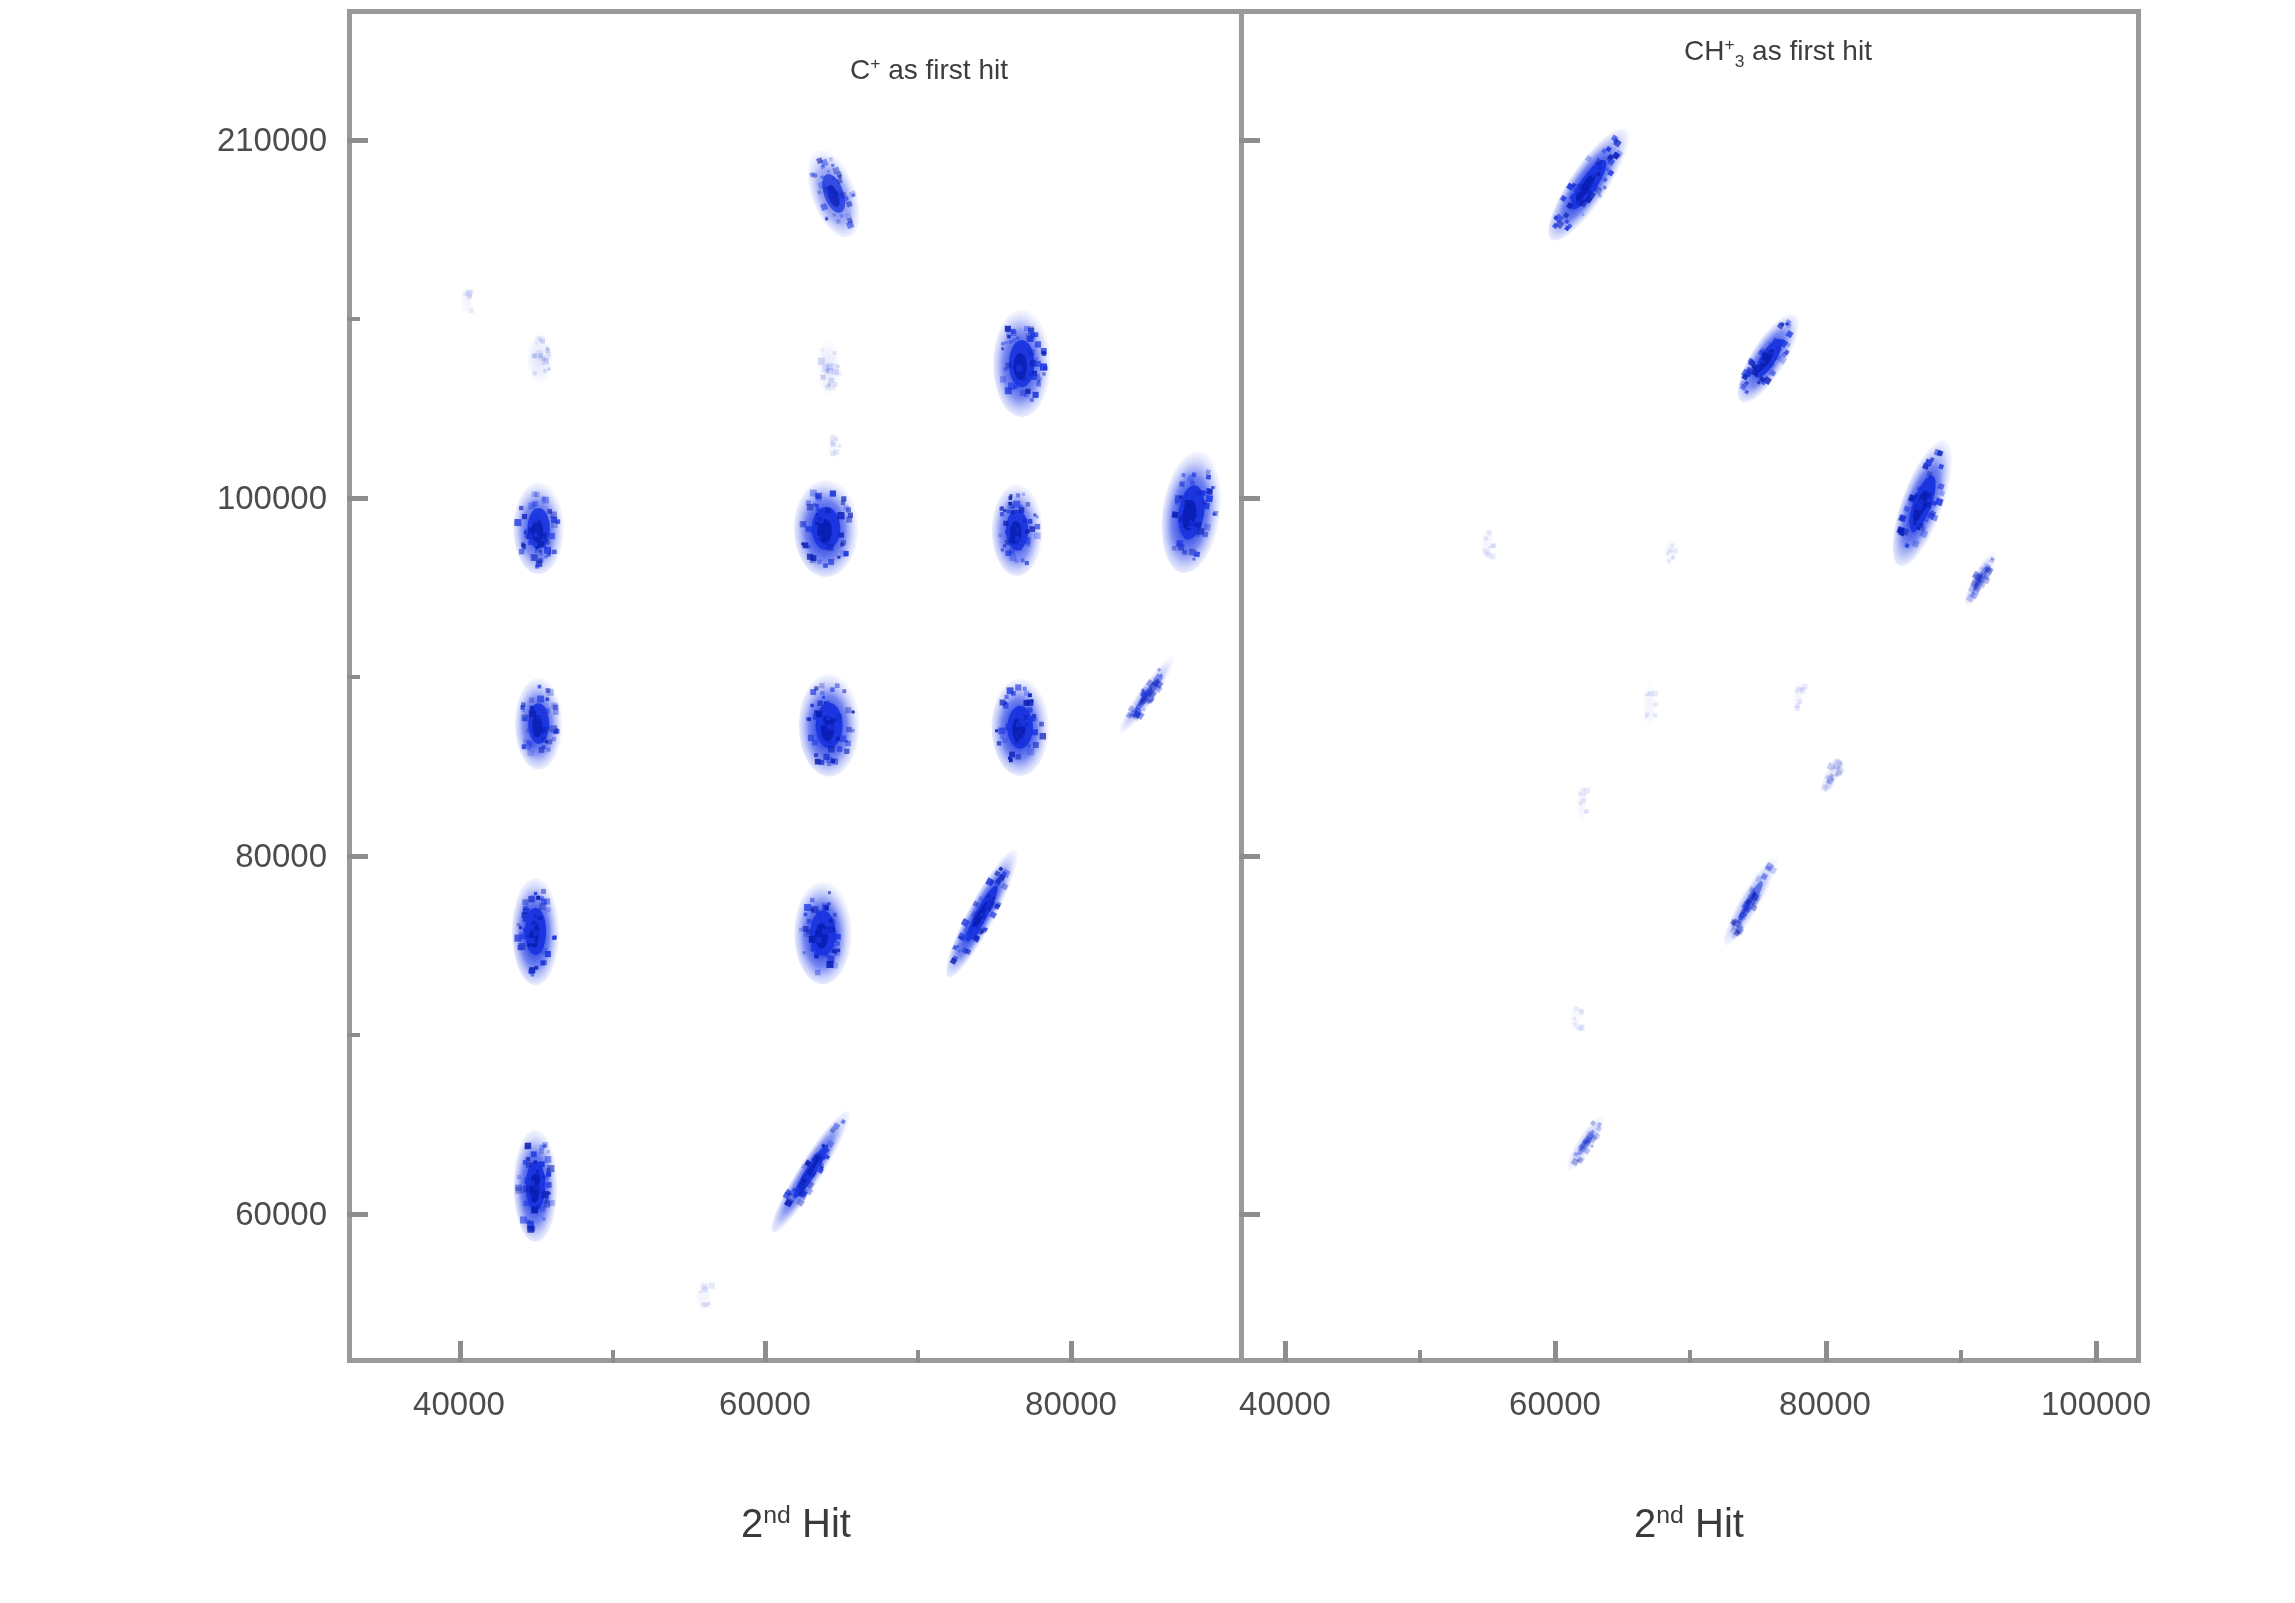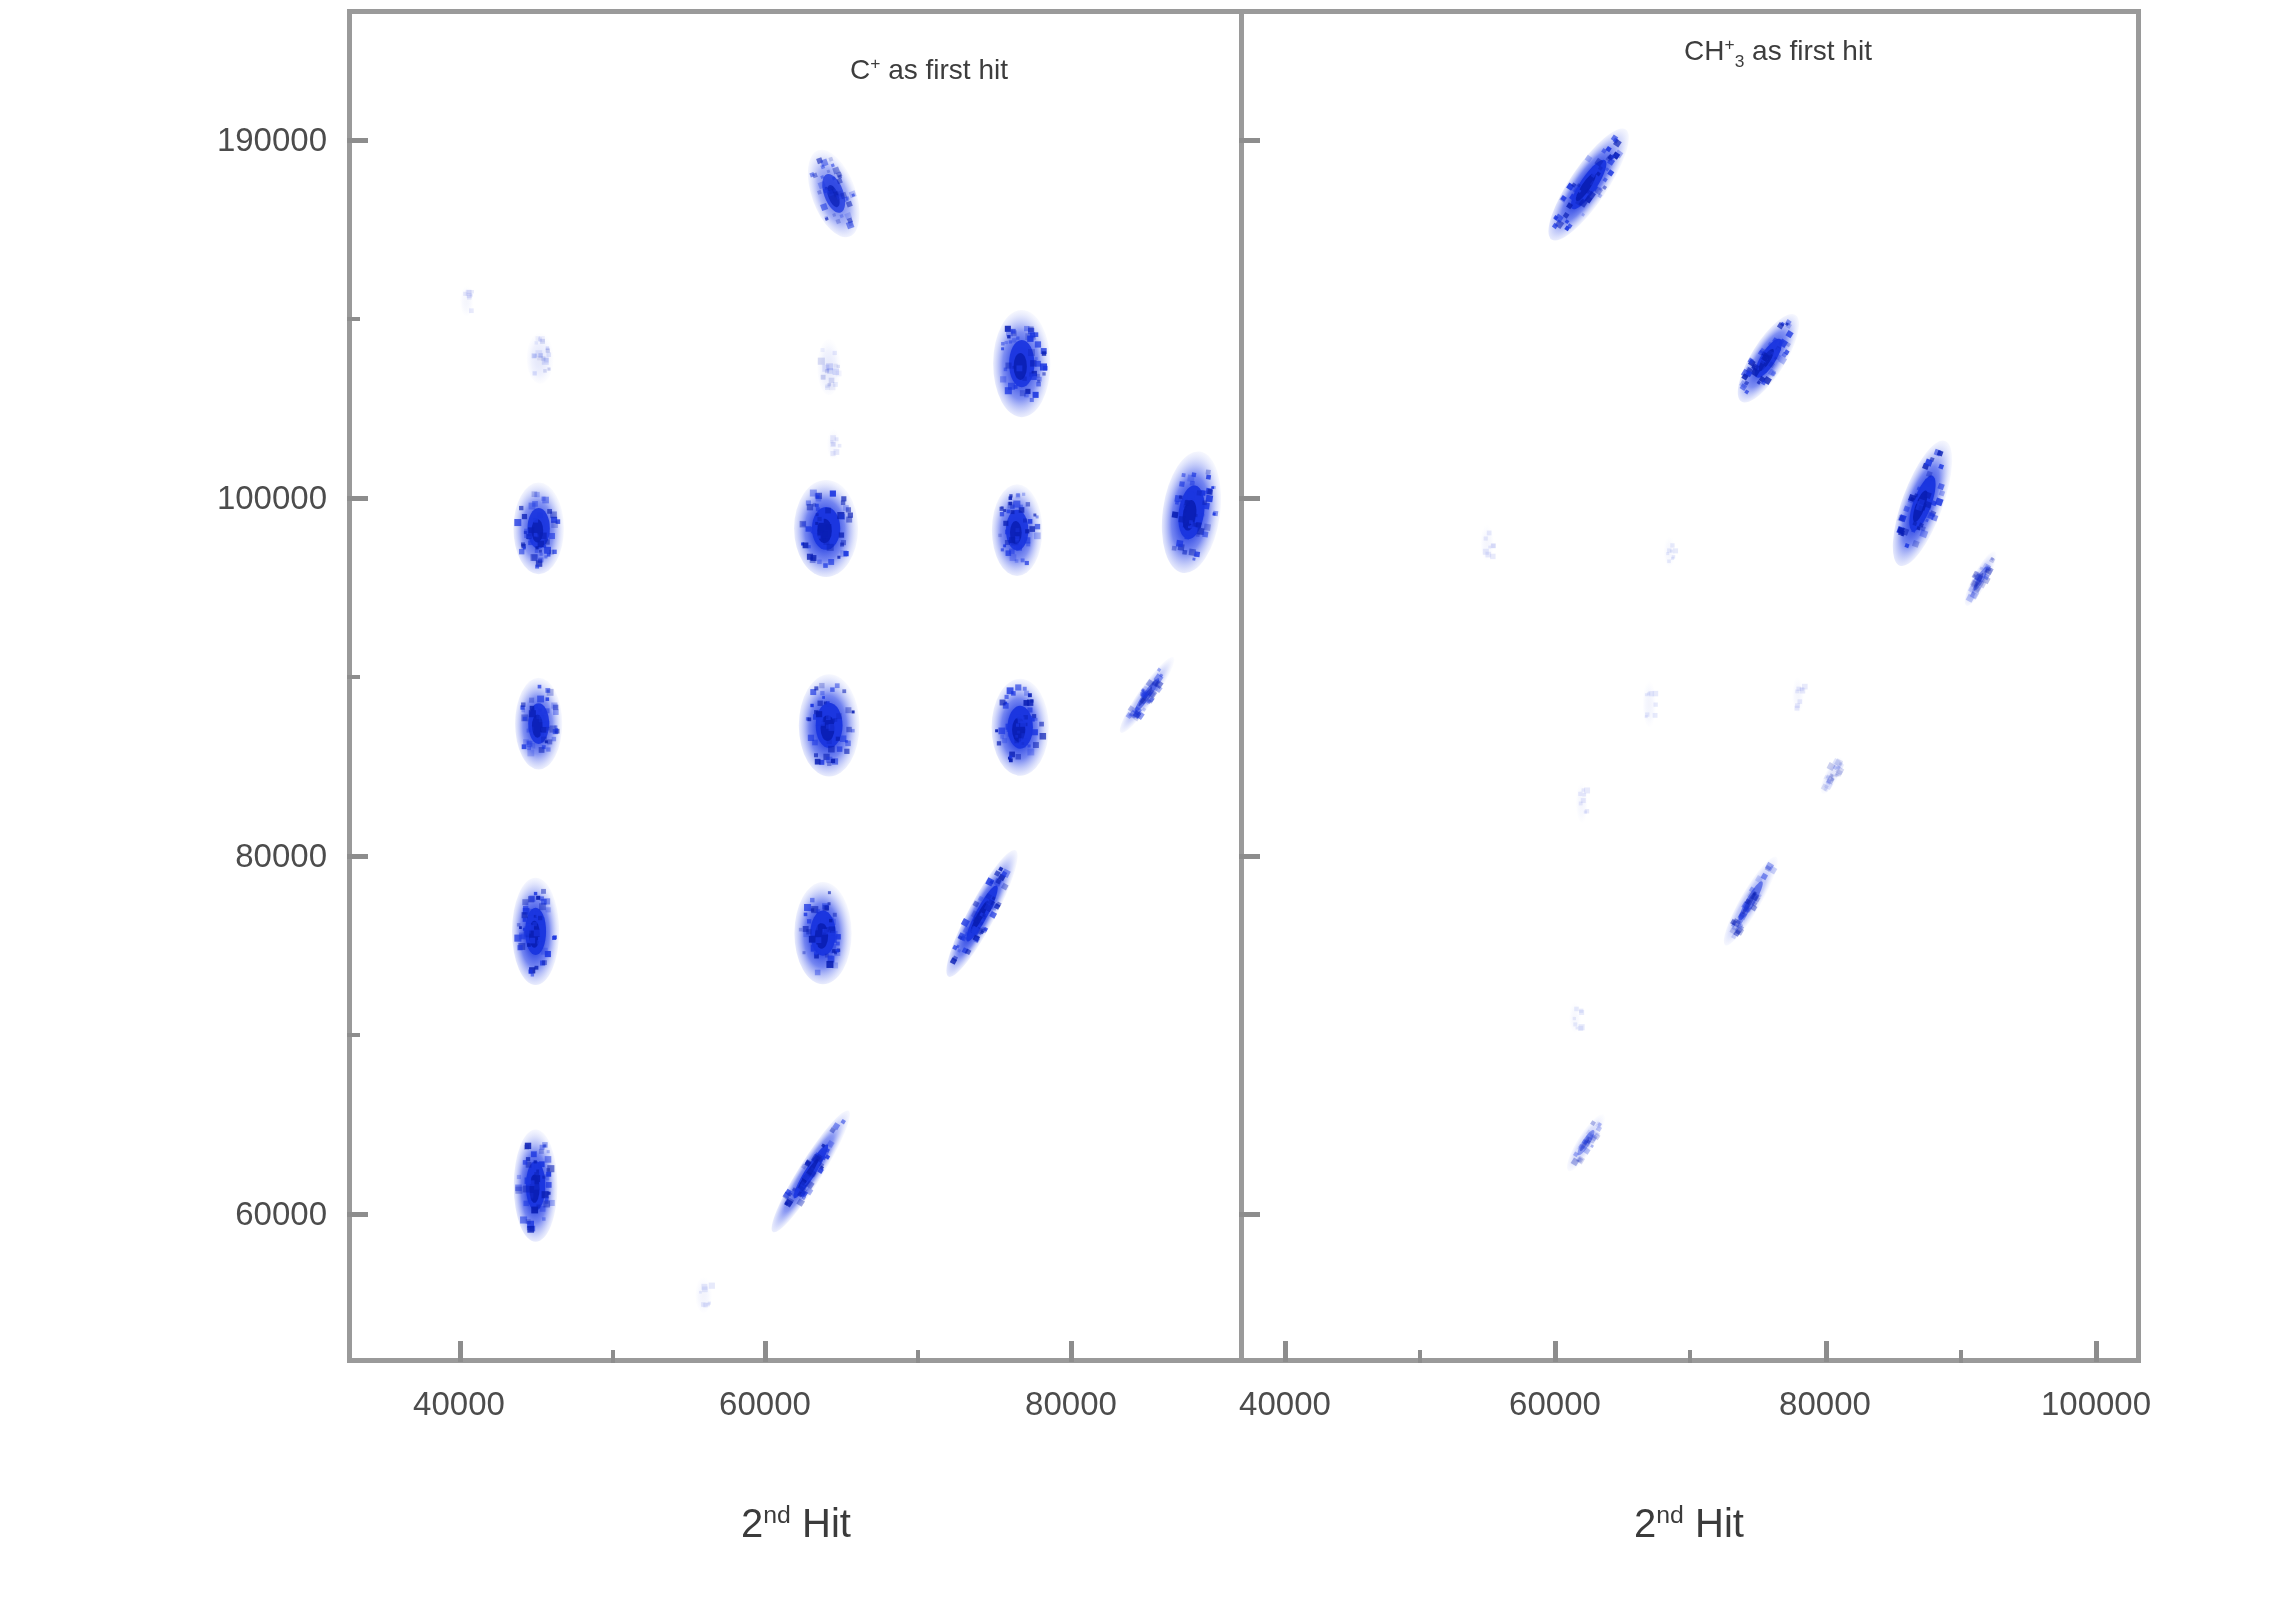--- a/index.html
+++ b/index.html
@@ -1619,21 +1619,21 @@
       <div class="tick tick-x-major" style="left: 1824px; top: 1341px;"></div>
       <div class="tick tick-x-major" style="left: 2094px; top: 1341px;"></div>
       <div class="tick tick-x-minor" style="left: 1418px; top: 1350px;"></div>
       <div class="tick tick-x-minor" style="left: 1418px; top: 1350px;"></div>
       <div class="tick tick-x-minor" style="left: 1688px; top: 1350px;"></div>
       <div class="tick tick-x-minor" style="left: 1688px; top: 1350px;"></div>
       <div class="tick tick-x-minor" style="left: 1959px; top: 1350px;"></div>
       <div class="tick tick-x-minor" style="left: 1959px; top: 1350px;"></div>
     </div>
   <div id="ticklabels-layer">
-      <div class="tlabel ylabel-tick" style="right: 1968px; top: 140px;">190000</div>
+      <div class="tlabel ylabel-tick" style="right: 1968px; top: 140px;">210000</div>
       <div class="tlabel ylabel-tick" style="right: 1968px; top: 498px;">100000</div>
       <div class="tlabel ylabel-tick" style="right: 1968px; top: 856px;">80000</div>
       <div class="tlabel ylabel-tick" style="right: 1968px; top: 1214px;">60000</div>
       <div class="tlabel xlabel-tick" style="left: 459px; top: 1385px;">40000</div>
       <div class="tlabel xlabel-tick" style="left: 765px; top: 1385px;">60000</div>
       <div class="tlabel xlabel-tick" style="left: 1071px; top: 1385px;">80000</div>
       <div class="tlabel xlabel-tick" style="left: 1285px; top: 1385px;">40000</div>
       <div class="tlabel xlabel-tick" style="left: 1555px; top: 1385px;">60000</div>
       <div class="tlabel xlabel-tick" style="left: 1825px; top: 1385px;">80000</div>
       <div class="tlabel xlabel-tick" style="left: 2096px; top: 1385px;">100000</div>

